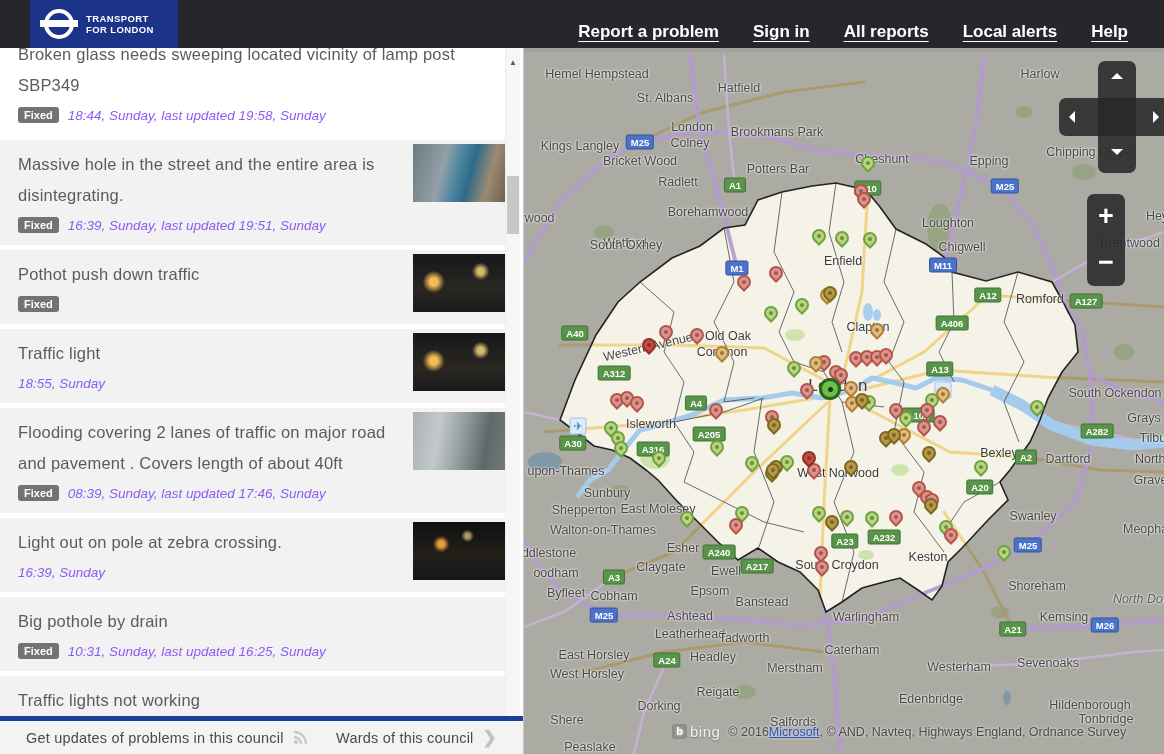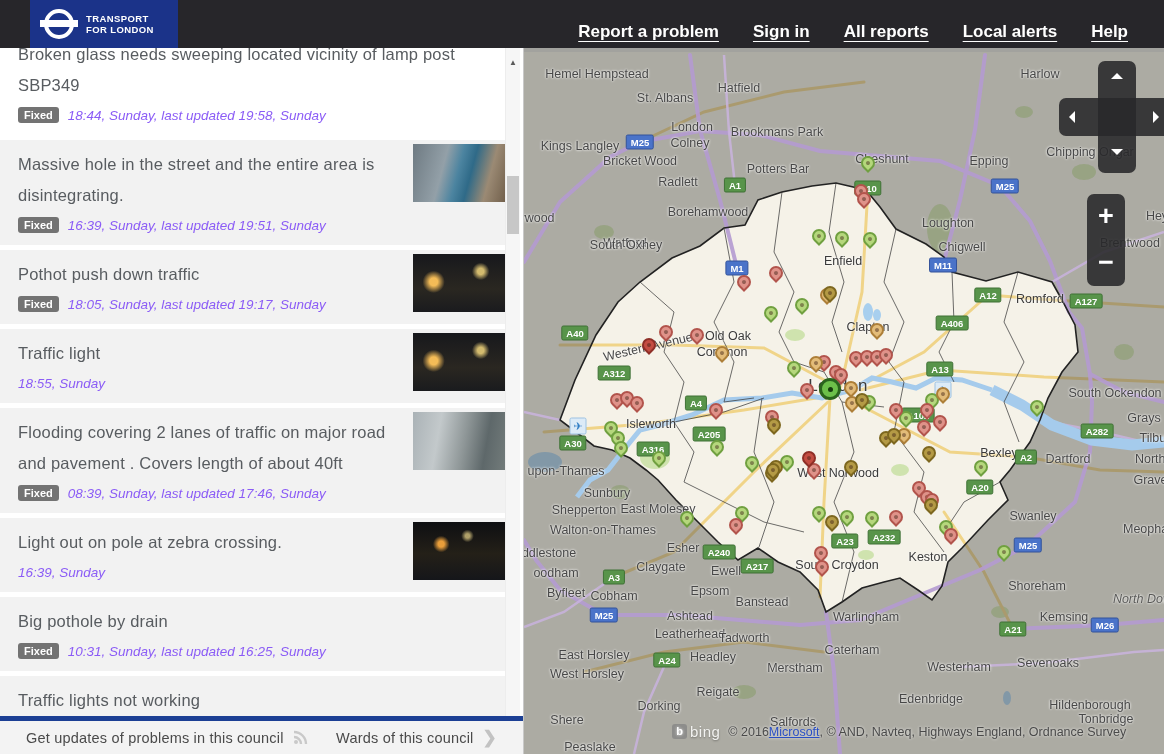--- a/index.html
+++ b/index.html
@@ -121,21 +121,20 @@
           <div class="metarow">
             <span class="badge">Fixed</span>
             <span class="meta">16:39, Sunday, last updated 19:51, Sunday</span>
           </div>
           <div class="thumb th-day-street"></div>
         </div>
         <div class="item hasthumb">
           <div class="title">Pothot push down traffic</div>
           <div class="metarow">
             <span class="badge">Fixed</span>
-            <span class="meta">18:05, Sunday, last updated 19:17, Sunday</span>
           </div>
           <div class="thumb th-night-a"></div>
         </div>
         <div class="item hasthumb">
           <div class="title">Traffic light</div>
           <div class="metarow">
             <span class="meta">18:55, Sunday</span>
           </div>
           <div class="thumb th-night-a"></div>
         </div>

